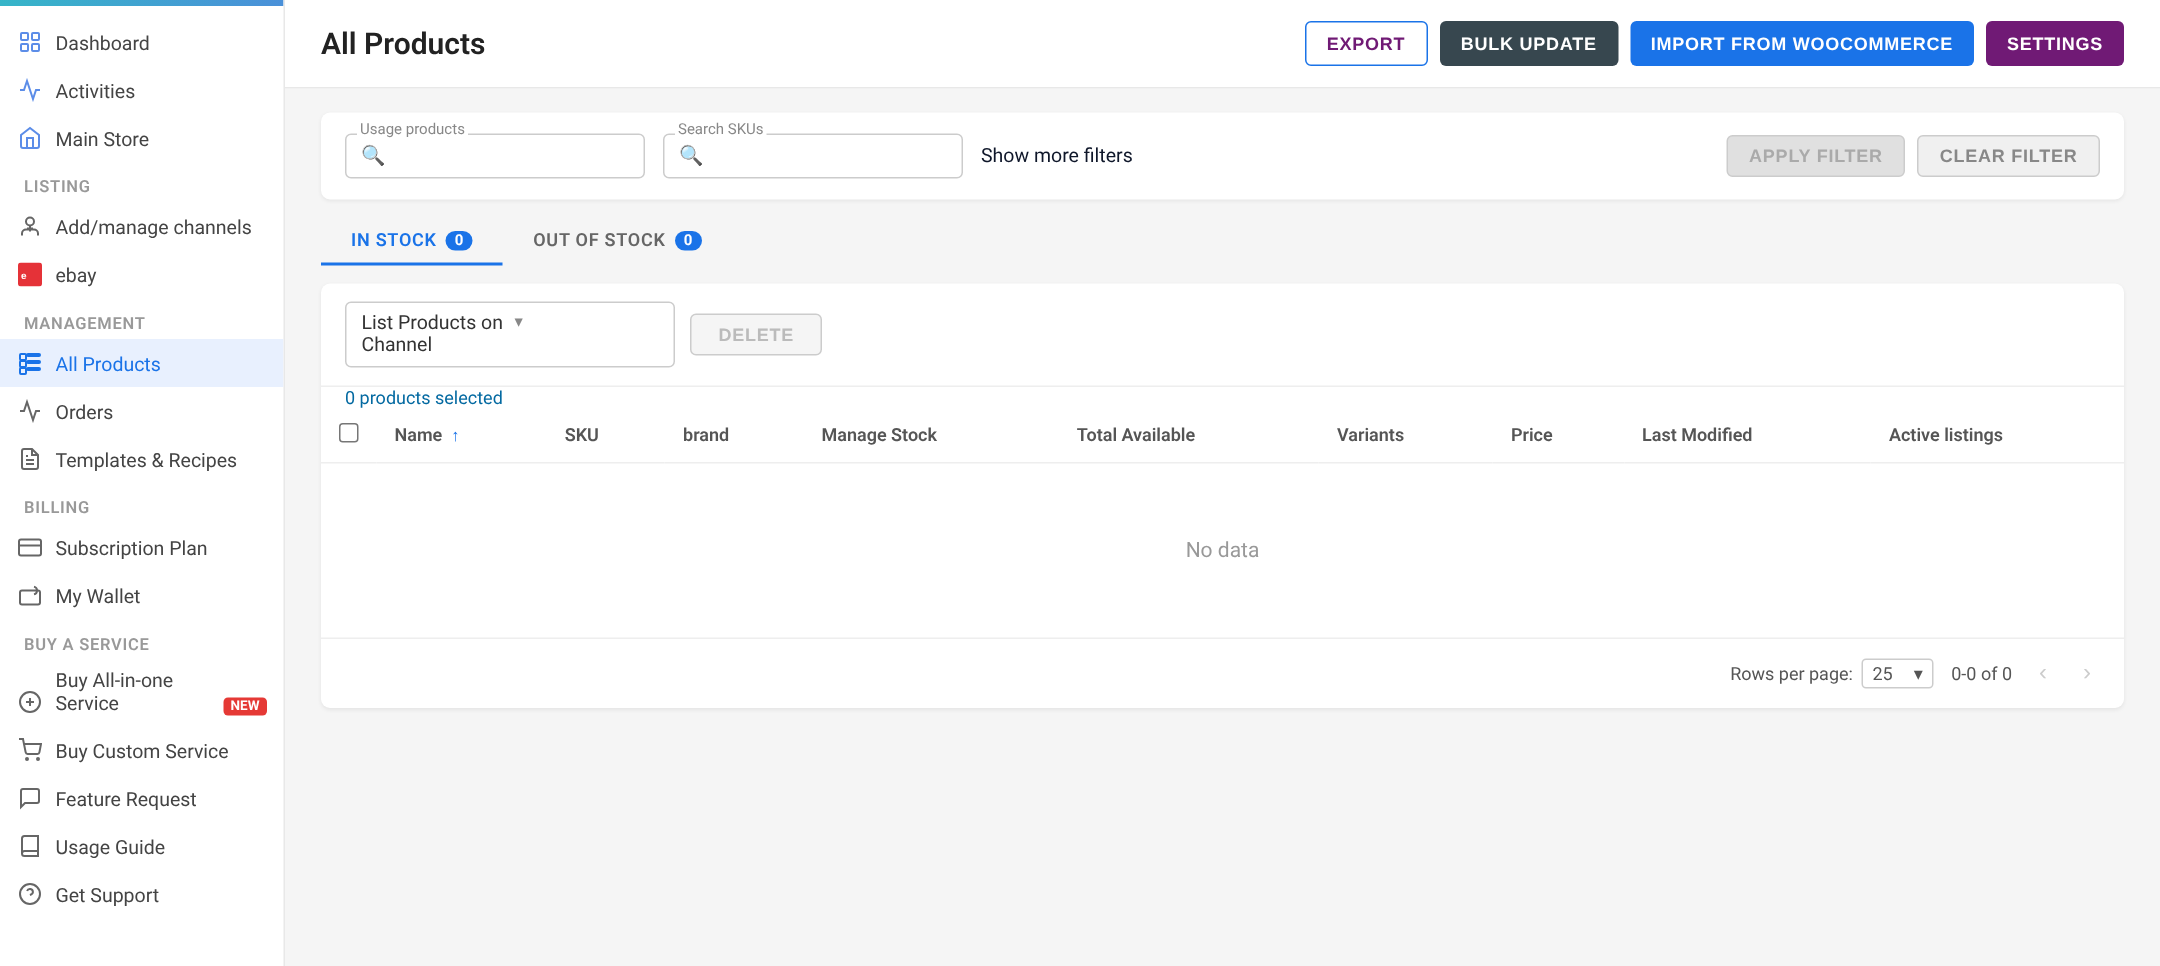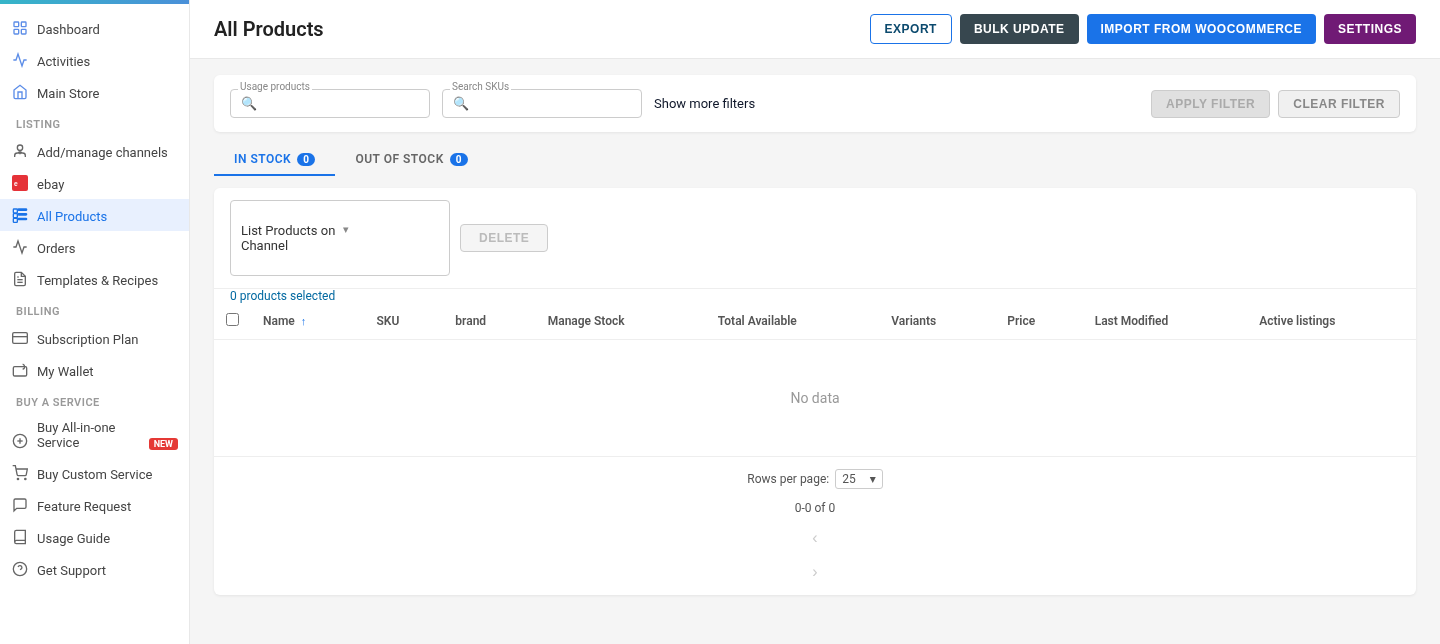--- a/index.html
+++ b/index.html
@@ -83,21 +83,21 @@
       font-size: 12px;
       font-weight: 600;
       cursor: pointer;
       border: none;
       text-transform: uppercase;
       letter-spacing: 0.5px;
     }
     .btn-outline {
       background: #fff;
       border: 1.5px solid #1a73e8;
-      color: #0c4a6e;
+      color: #701a75;
     }
     .btn-primary {
       background: #1a73e8;
       color: #fff;
     }
     .btn-dark {
       background: #37474f;
       color: #fff;
     }
     .btn-settings {
@@ -228,21 +228,21 @@
       align-items: center;
       gap: 10px;
       padding: 12px 16px;
       border-bottom: 1px solid #eee;
     }
     .dropdown-select {
       display: flex;
       align-items: flex-start;
       border: 1px solid #ccc;
       border-radius: 4px;
-      padding: 22px 10px;
+      padding: 6px 10px;
       font-size: 13px;
       color: #333;
       cursor: pointer;
       min-width: 220px;
       gap: 6px;
     }
     .dropdown-select span { flex: 1; }
     .dropdown-select .chevron { color: #888; font-size: 11px; }
     .btn-delete {
       padding: 6px 18px;
@@ -286,21 +286,20 @@
     
     .pagination {
       display: flex;
       align-items: center;
       justify-content: flex-end;
       padding: 12px 16px;
       gap: 12px;
       font-size: 12px;
       color: #555;
       border-top: 1px solid #eee;
-      flex-direction: column;
     }
     .rows-per-page {
       display: flex;
       align-items: center;
       gap: 6px;
     }
     .rows-select {
       display: flex;
       align-items: center;
       gap: 14px;
@@ -374,20 +373,21 @@
   <div class="sidebar-item">
     <div class="icon">
       <svg width="16" height="16" viewBox="0 0 24 24" fill="none">
           <rect width="24" height="24" rx="3" fill="#e53238"></rect>
           <text x="3" y="17" font-size="10" font-weight="700" fill="white" font-family="sans-serif">e</text>
         </svg>
     </div>
     <span class="label">ebay</span>
   </div>
 
+  <div class="sidebar-section-label">Management</div>
   <div class="sidebar-item active">
     <div class="icon">
       <svg width="16" height="16" viewBox="0 0 24 24" fill="none" stroke="#1a73e8" stroke-width="2">
           <rect x="2" y="3" width="6" height="6" rx="1"></rect>
           <rect x="9" y="3" width="13" height="2" rx="1"></rect>
           <rect x="2" y="10" width="6" height="6" rx="1"></rect>
           <rect x="9" y="10" width="13" height="2" rx="1"></rect>
           <rect x="2" y="17" width="6" height="6" rx="1"></rect>
           <rect x="9" y="17" width="13" height="2" rx="1"></rect>
         </svg>

